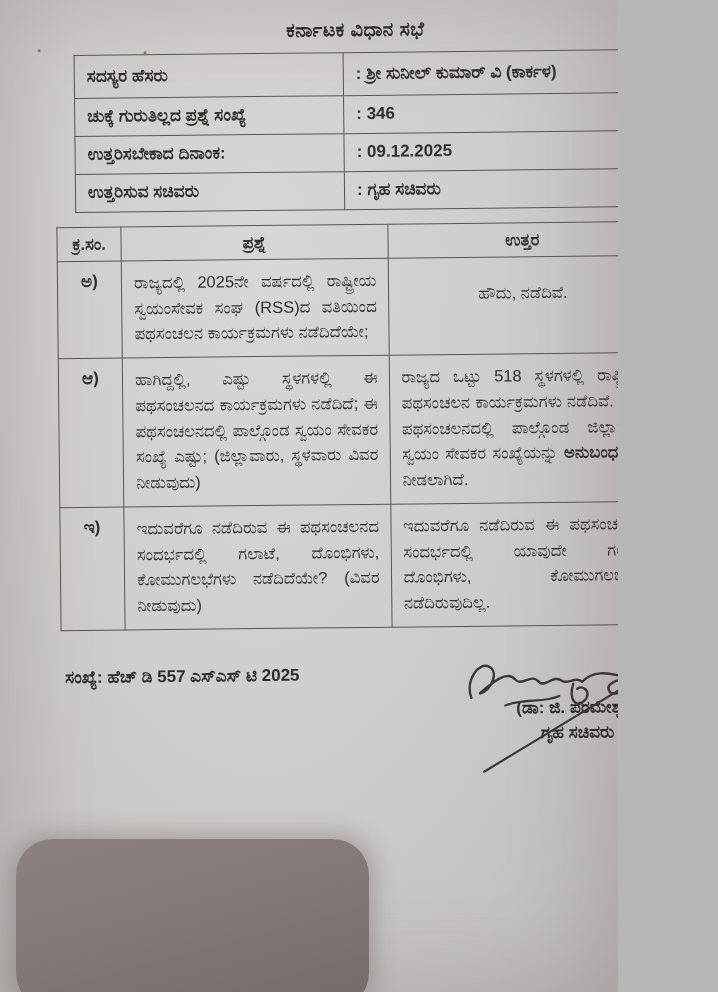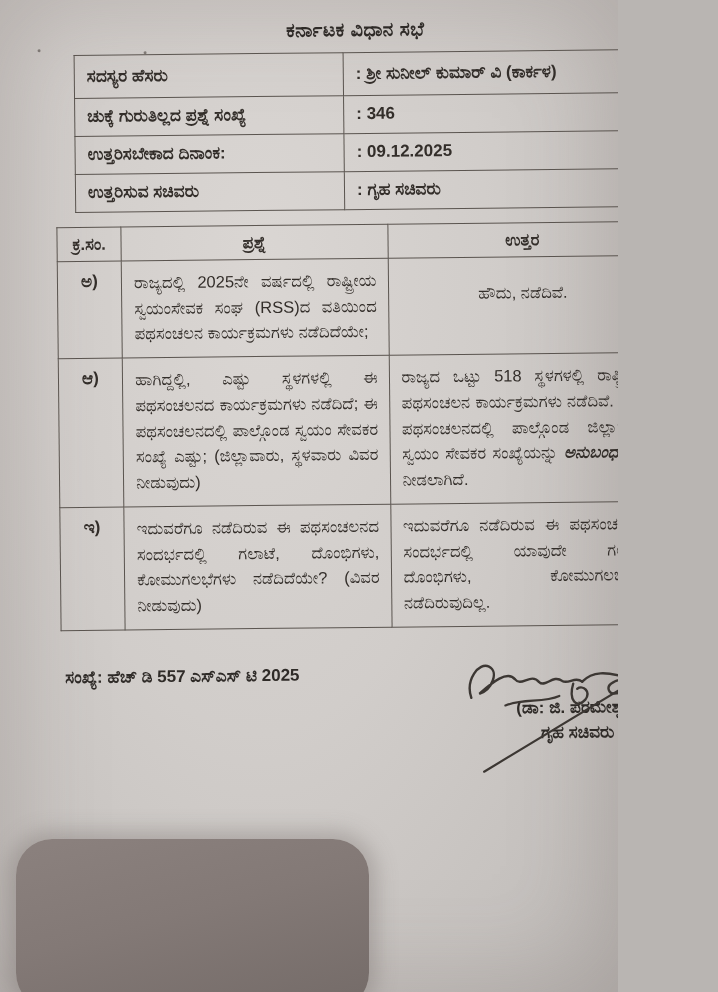--- a/index.html
+++ b/index.html
@@ -56,21 +56,21 @@
   .qa-table td.sl{
     text-align:center;font-weight:700;font-size:17px;padding-top:10px;
   }
   .qa-table td.qtext,.qa-table td.atext{
     font-size:16.5px;line-height:1.56;padding:9px 11px 10px 12px;
     text-align:justify;
   }
   .qa-table td.center-answer{
     text-align:center;vertical-align:middle;padding-bottom:26px;font-size:16.5px;
   }
-  .bold-inline{font-weight:700;font-style:italic;}
+  .bold-inline{font-weight:700;}
 
   .footer{
     display:flex;justify-content:space-between;align-items:flex-start;
     margin:25px 22px 0 62px;
   }
   .ref-number{font-size:17px;font-weight:700;padding-top:12px;color:#2f2b28;}
   .sig-block{position:relative;width:244px;text-align:center;}
   .sig-svg{position:absolute;left:0;top:-14px;width:244px;height:140px;pointer-events:none;}
   .sig-name{margin-top:47px;font-size:17px;font-weight:700;color:#2f2b28;}
   .sig-designation{margin-top:5px;font-size:17px;font-weight:700;color:#2f2b28;}

